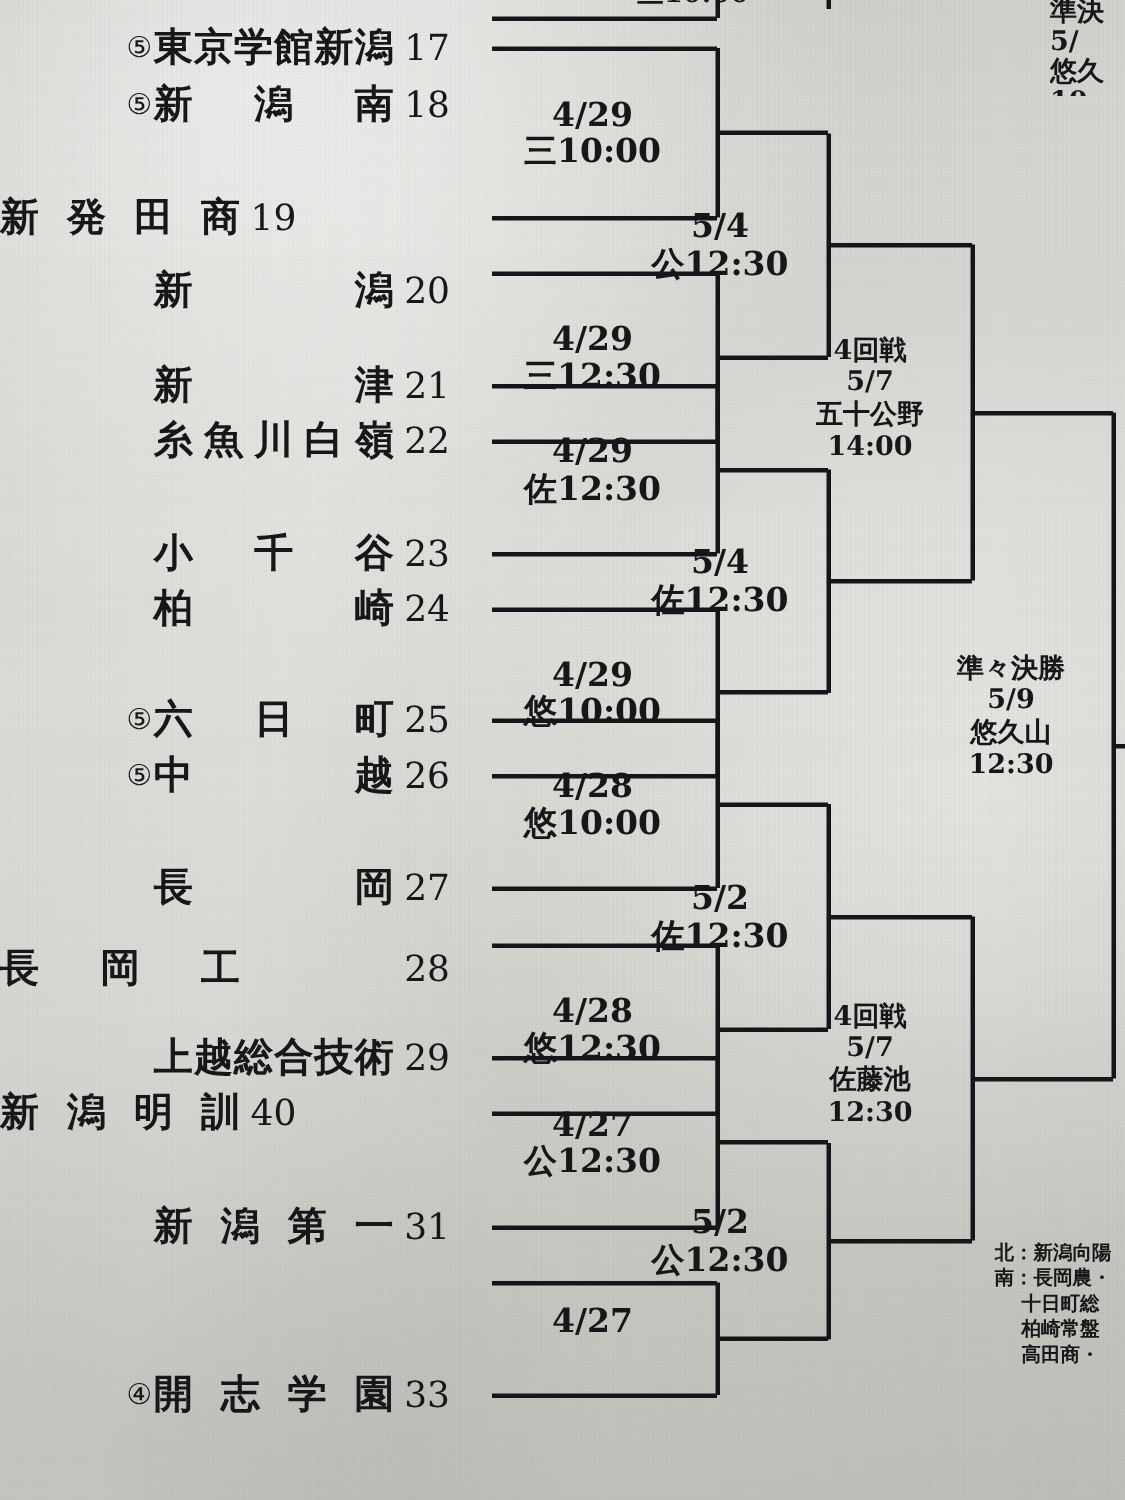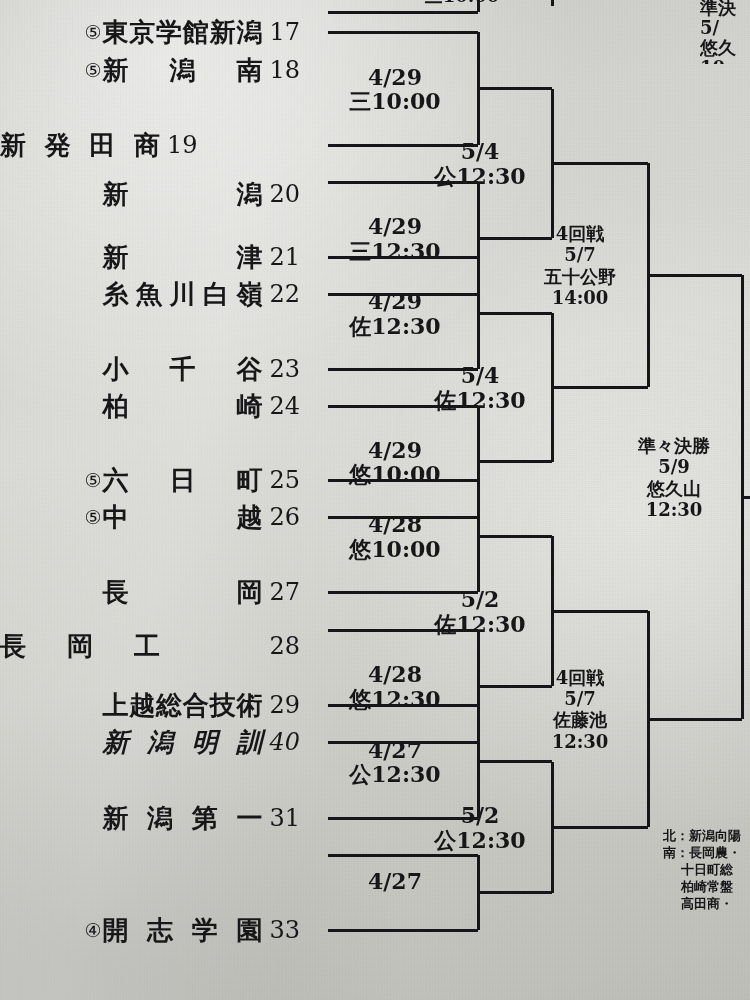--- a/index.html
+++ b/index.html
@@ -163,21 +163,21 @@
       <span class="tnum">27</span>
     </div>
     <div class="team" style="left: 0px; top: 588px; width: 300px; justify-content: space-between; margin-top: 44px;">
       <span class="tname" style="width: 160px;">長岡工</span>
       <span class="tnum">28</span>
     </div>
     <div class="team" style="left: 0px; top: 691px; width: 300px; justify-content: flex-end;">
       <span class="tname" style="width: 160px;">上越総合技術</span>
       <span class="tnum">29</span>
     </div>
-    <div class="team" style="left: 0px; top: 728px; width: 300px; justify-content: flex-end; font-style: italic;">
+    <div class="team" style="left: 0px; top: 728px; width: 300px; ">
       <span class="tname" style="width: 160px;">新潟明訓</span>
       <span class="tnum">40</span>
     </div>
     <div class="team" style="left: 0px; top: 804px; width: 300px; justify-content: flex-end;">
       <span class="tname" style="width: 160px;">新潟第一</span>
       <span class="tnum">31</span>
     </div>
     <div class="team" style="left: 0px; top: 916px; width: 300px; justify-content: flex-end;">
       <span class="seed">④</span>
       <span class="tname" style="width: 160px;">開志学園</span>

